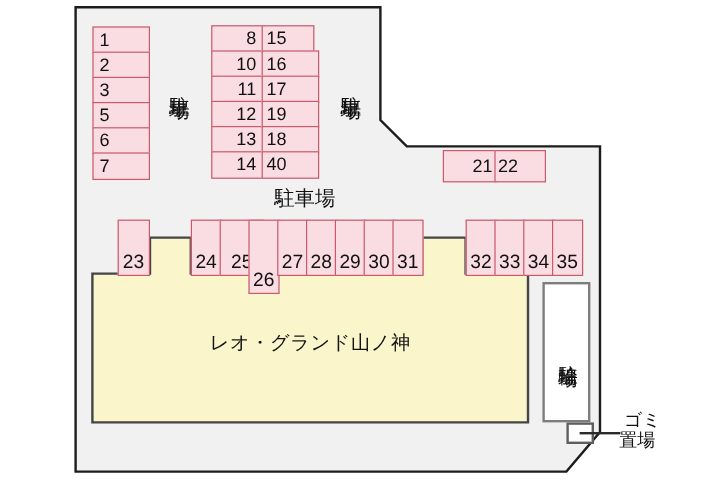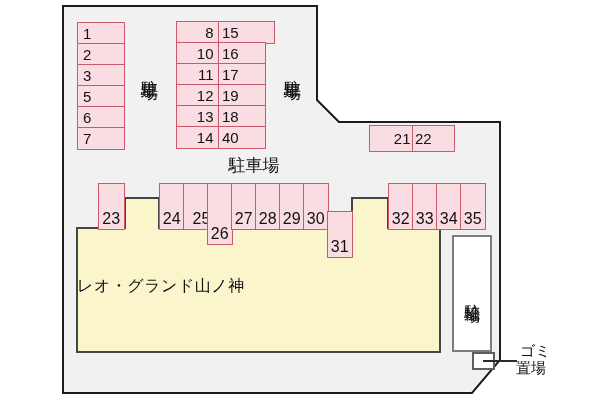--- a/index.html
+++ b/index.html
@@ -20,21 +20,21 @@
   .numR .cell{justify-content:flex-end;padding-right:5px;}
   .numL2 .cell{justify-content:flex-start;padding-left:3px;}
   .pairbox .cell:first-child{justify-content:flex-end;padding-right:2px;}
   .pairbox .cell:last-child{justify-content:flex-start;padding-left:2px;}
   .bottomrow .cell{align-items:flex-end;justify-content:center;font-size:16px;padding-bottom:1px;}
   .vlabel{
     position:absolute;writing-mode:vertical-rl;text-orientation:upright;
     font-size:17px;letter-spacing:2px;color:var(--text_color,#000);white-space:nowrap;
   }
   #parking-label-lower{position:absolute;left:226px;top:154px;width:56px;text-align:center;font-size:17px;color:var(--text_color,#000);}
-  #building-label{position:absolute;left:77px;top:276px;width:363px;font-size:16px;letter-spacing:0.5px;color:var(--text_color,#000);}
+  #building-label{position:absolute;left:77px;top:276px;width:363px;text-align:center;font-size:16px;letter-spacing:0.5px;color:var(--text_color,#000);}
   #bicycle-box{
     position:absolute;left:452px;top:235px;width:40px;height:117px;box-sizing:border-box;
     border:2px solid var(--structure_stroke,#7d7d7d);background:var(--structure_fill,#fff);
     display:flex;align-items:center;justify-content:center;
   }
   #bicycle-label{writing-mode:vertical-rl;text-orientation:upright;font-size:16px;letter-spacing:2px;color:var(--text_color,#000);}
   #garbage-box{
     position:absolute;left:472px;top:352px;width:23px;height:18px;box-sizing:border-box;
     border:2px solid #5e5e5e;background:var(--structure_fill,#fff);
   }
@@ -63,21 +63,21 @@
     </div>
   <div class="cells numR">
       <div class="cell" style="left: 176px; top: 21px; width: 43.5px; height: 22.5px;">8</div>
       <div class="cell" style="left: 176px; top: 42px; width: 43.5px; height: 22.5px;">10</div>
       <div class="cell" style="left: 176px; top: 63px; width: 43.5px; height: 22.5px;">11</div>
       <div class="cell" style="left: 176px; top: 84px; width: 43.5px; height: 22.5px;">12</div>
       <div class="cell" style="left: 176px; top: 105px; width: 43.5px; height: 22.5px;">13</div>
       <div class="cell" style="left: 176px; top: 126px; width: 43.5px; height: 22.5px;">14</div>
     </div>
   <div class="cells numL2">
-      <div class="cell" style="left: 218px; top: 21px; width: 57px; height: 22.5px; text-align: center;">15</div>
+      <div class="cell" style="left: 218px; top: 21px; width: 44px; height: 22.5px; text-align: center;">15</div>
       <div class="cell" style="left: 218px; top: 42px; width: 47.5px; height: 22.5px;">16</div>
       <div class="cell" style="left: 218px; top: 63px; width: 47.5px; height: 22.5px;">17</div>
       <div class="cell" style="left: 218px; top: 84px; width: 47.5px; height: 22.5px;">19</div>
       <div class="cell" style="left: 218px; top: 105px; width: 47.5px; height: 22.5px;">18</div>
       <div class="cell" style="left: 218px; top: 126px; width: 47.5px; height: 22.5px;">40</div>
     </div>
   <div class="cells pairbox">
       <div class="cell" style="left: 369px; top: 125px; width: 44.5px; height: 26.5px;">21</div>
       <div class="cell" style="left: 412px; top: 125px; width: 42.5px; height: 26.5px;">22</div>
     </div>
@@ -85,21 +85,21 @@
       <div class="cell" style="left: 98px; top: 183px; width: 26.5px; height: 46.5px;">23</div>
     </div>
   <div class="cells bottomrow">
       <div class="cell" style="left: 159px; top: 183px; width: 25.5px; height: 46.5px;">24</div>
       <div class="cell" style="left: 183px; top: 183px; width: 37px; height: 46.5px;">25</div>
       <div class="cell" style="left: 207px; top: 183px; width: 25.5px; height: 62px;">26</div>
       <div class="cell" style="left: 231px; top: 183px; width: 25.5px; height: 46.5px;">27</div>
       <div class="cell" style="left: 255px; top: 183px; width: 25.5px; height: 46.5px;">28</div>
       <div class="cell" style="left: 279px; top: 183px; width: 25.5px; height: 46.5px;">29</div>
       <div class="cell" style="left: 303px; top: 183px; width: 25.5px; height: 46.5px;">30</div>
-      <div class="cell" style="left: 327px; top: 183px; width: 25.5px; height: 46.5px; margin-top: 28px;">31</div>
+      <div class="cell" style="left: 327px; top: 183px; width: 25.5px; height: 46.5px;">31</div>
     </div>
   <div class="cells bottomrow">
       <div class="cell" style="left: 388px; top: 183px; width: 25.5px; height: 46.5px;">32</div>
       <div class="cell" style="left: 412px; top: 183px; width: 25.5px; height: 46.5px;">33</div>
       <div class="cell" style="left: 436px; top: 183px; width: 25.5px; height: 46.5px;">34</div>
       <div class="cell" style="left: 460px; top: 183px; width: 25.5px; height: 46.5px;">35</div>
     </div>
 
   <div class="vlabel" style="left:138px;top:66px">駐車場</div>
   <div class="vlabel" style="left:281px;top:66px">駐車場</div>

